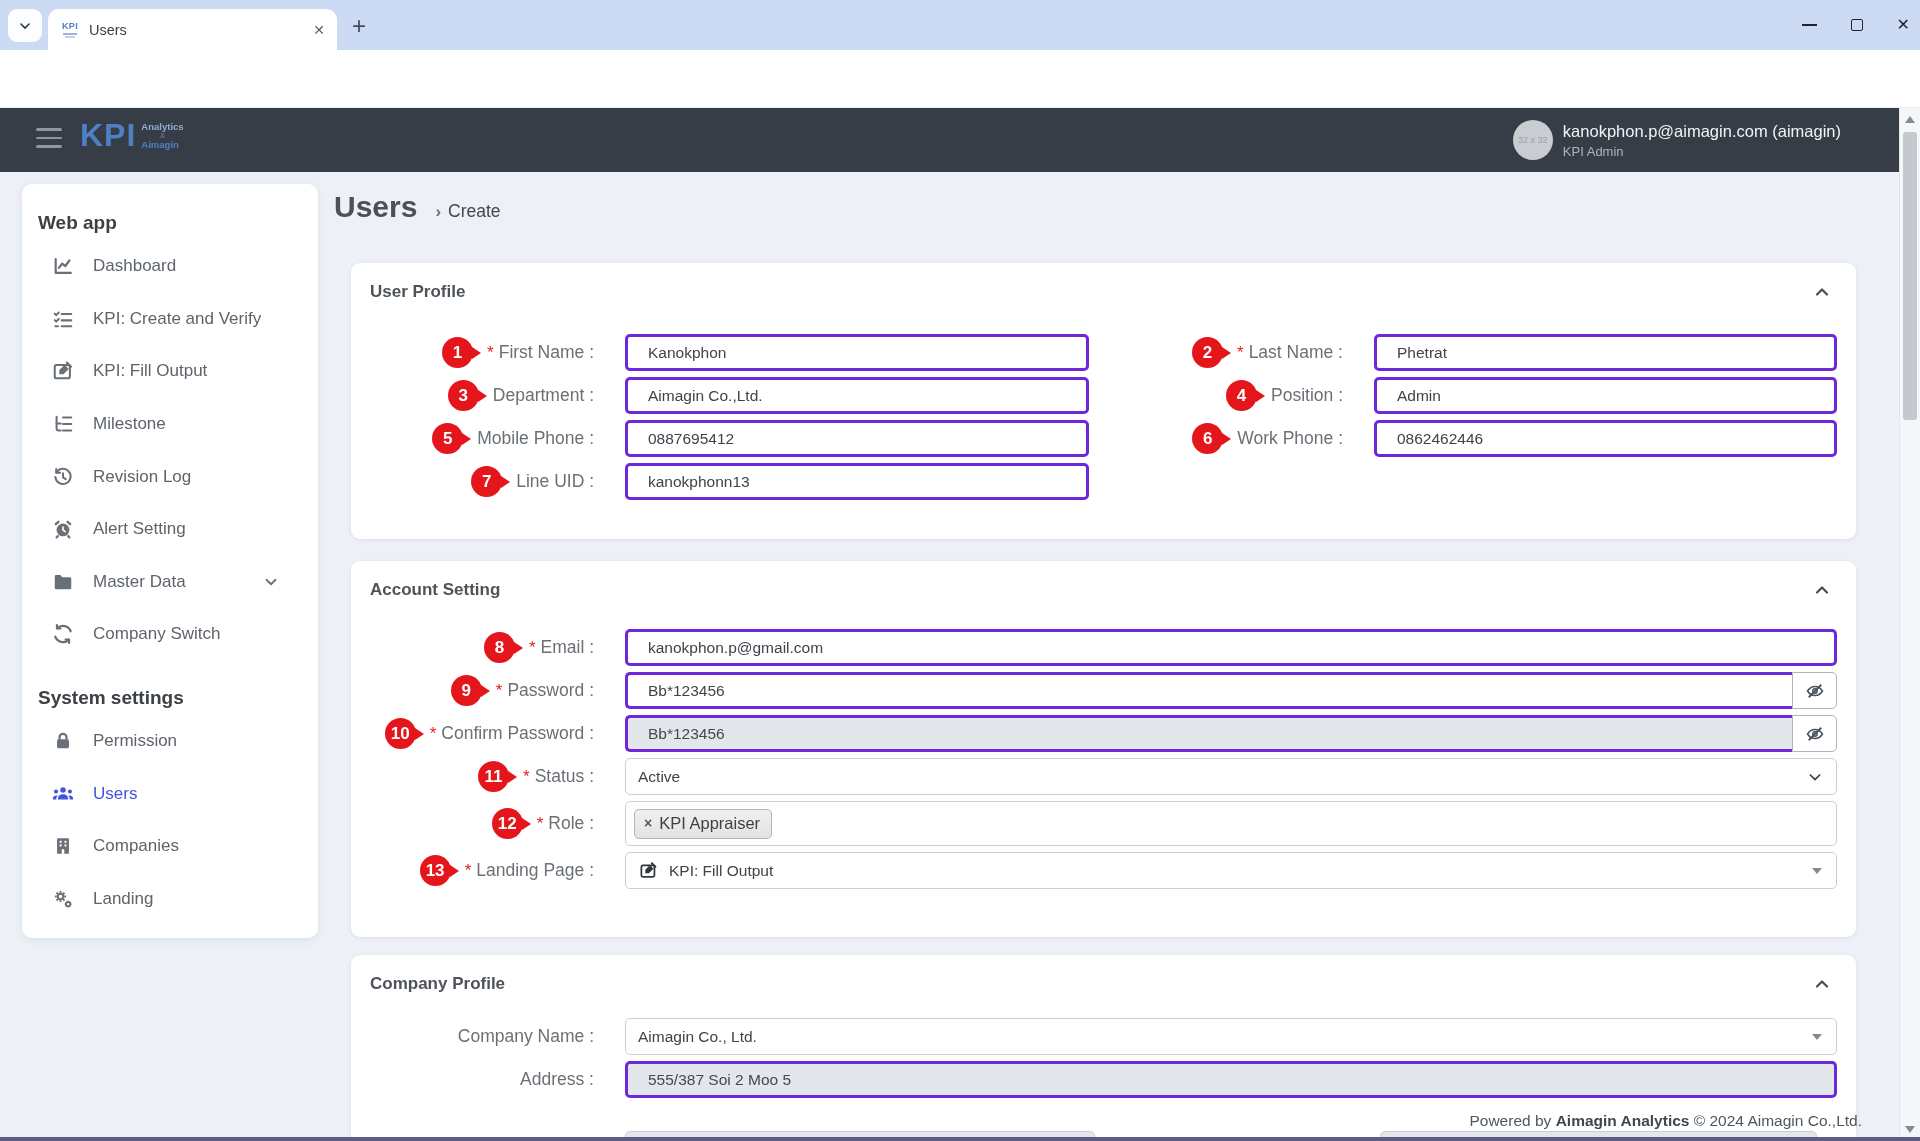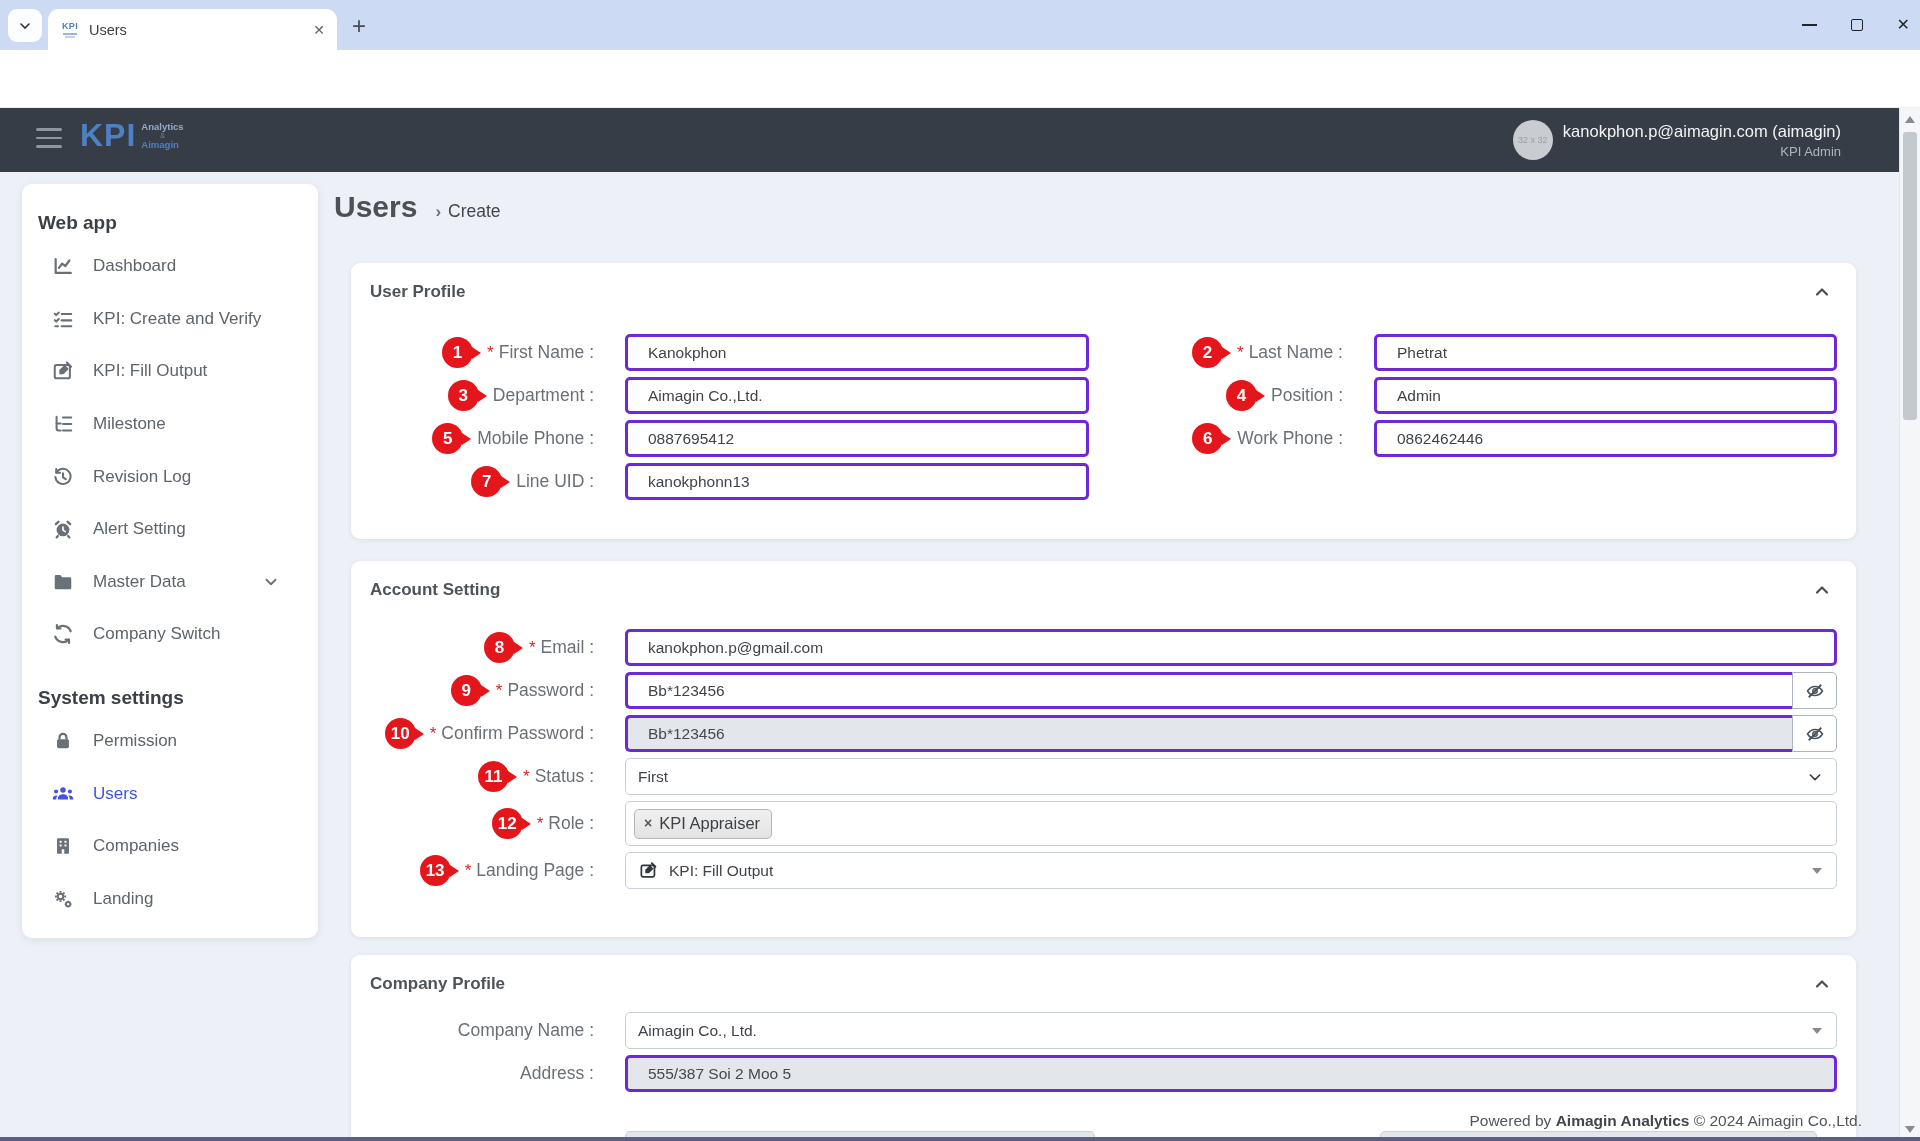--- a/index.html
+++ b/index.html
@@ -44,21 +44,21 @@
   .hamburger { position:absolute; left:36px; top:20px; display:flex; flex-direction:column; gap:6px; }
   .hamburger i { width:26px; height:2.6px; background:#8f969e; border-radius:2px; }
   .logo { position:absolute; left:80px; top:9px; display:flex; align-items:center; gap:5px; }
   .logo .kpi { font-size:32px; font-weight:bold; color:#4d80c4; letter-spacing:1px; }
   .logo .sub { display:flex; flex-direction:column; line-height:9px; }
   .logo .sub .s1 { font-size:9.5px; font-weight:bold; color:#93abce; }
   .logo .sub .s2 { font-size:7px; color:#6d87ab; text-align:center; }
   .logo .sub .s3 { font-size:9.5px; font-weight:bold; color:#4d80c4; }
   .userbox { position:absolute; right:58px; top:12px; display:flex; align-items:center; gap:10px; }
   .avatar32 { width:40px; height:40px; border-radius:50%; background:#c9ccd1; color:#9aa0a6; font-size:9px; display:flex; align-items:center; justify-content:center; flex:none; }
-  .usertext { display:flex; flex-direction:column; align-items:flex-end; gap:3px; }
+  .usertext { display:flex; flex-direction:column; align-items:flex-start; gap:3px; }
   .uemail { font-size:16.5px; color:#f1f3f5; }
   .urole { font-size:13px; color:#aeb4bb; }
 
   
   .content { position:absolute; left:0; top:172px; width:1899px; height:969px; background:#edf1f7; }
 
   
   .sidebar { position:absolute; left:22px; top:184px; width:296px; height:754px; background:#fff; border-radius:10px; box-shadow:0 2px 8px rgba(30,40,60,.09); padding-top:26px; }
   .sb-head { font-size:19px; font-weight:bold; color:#3c4146; margin:0 0 4px 16px; line-height:26px; }
   .sb-head.second { margin-top:24px; }
@@ -484,21 +484,21 @@
             </svg>
         </span>
       </div>
 
       <div class="lblcell">
         <span class="nbadge">11</span>
         <span class="req">*</span>
         <span class="lbl">Status :</span>
       </div>
       <div class="selectbox">
-        <span>First</span>
+        <span>Active</span>
         <svg class="chev" viewBox="0 0 24 24" fill="none" stroke="currentColor" stroke-width="2.6" stroke-linecap="round" stroke-linejoin="round">
             <path d="M5 9l7 7 7-7"></path>
           </svg>
       </div>
 
       <div class="lblcell rolerow">
         <span class="nbadge">12</span>
         <span class="req">*</span>
         <span class="lbl">Role :</span>
       </div>
@@ -526,21 +526,21 @@
     </div>
   </div>
 
   <div class="card card-cp">
     <div class="card-head">
       <span class="card-title">Company Profile</span>
       <svg class="collapse-ic" viewBox="0 0 24 24" fill="none" stroke="currentColor" stroke-width="2.6" stroke-linecap="round" stroke-linejoin="round">
           <path d="M6 15l6-6 6 6"></path>
         </svg>
     </div>
-    <div class="grid2" style="margin-top:18px;">
+    <div class="grid2" style="margin-top:24px;">
       <div class="lblcell">
         <span class="lbl">Company Name :</span>
       </div>
       <div class="selectbox">
         <span>Aimagin Co., Ltd.</span>
         <span class="tri"></span>
       </div>
       <div class="lblcell">
         <span class="lbl">Address :</span>
       </div>

